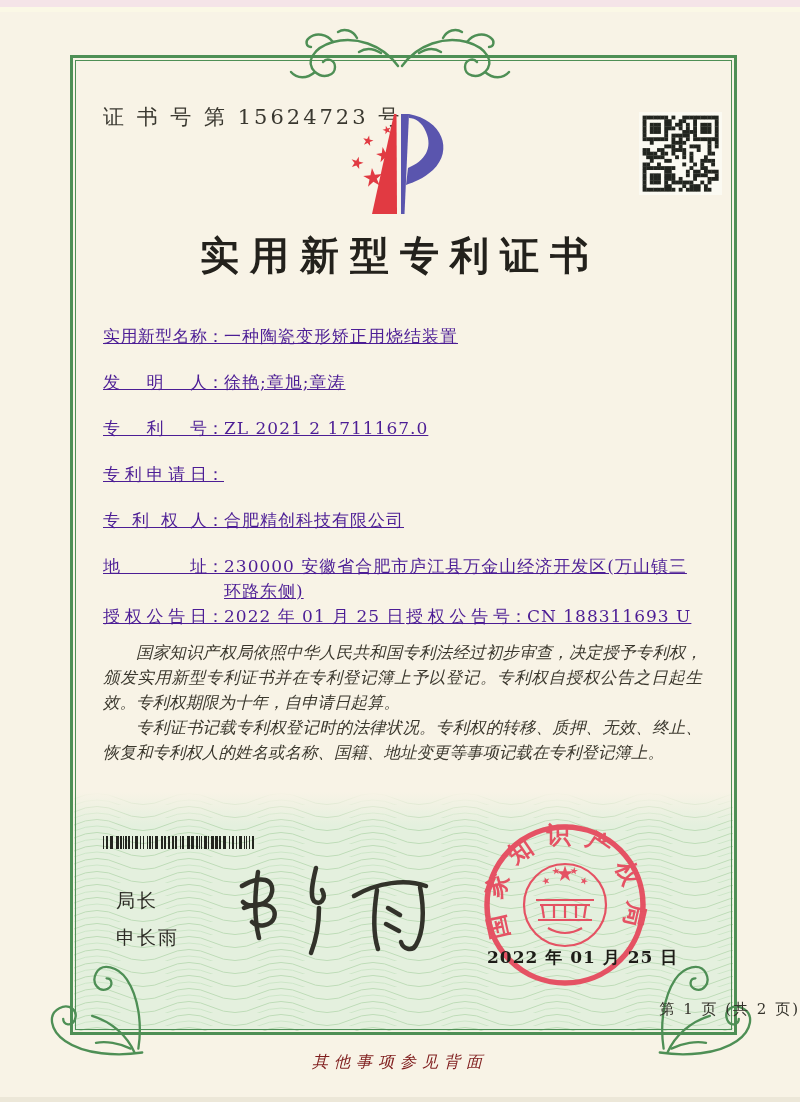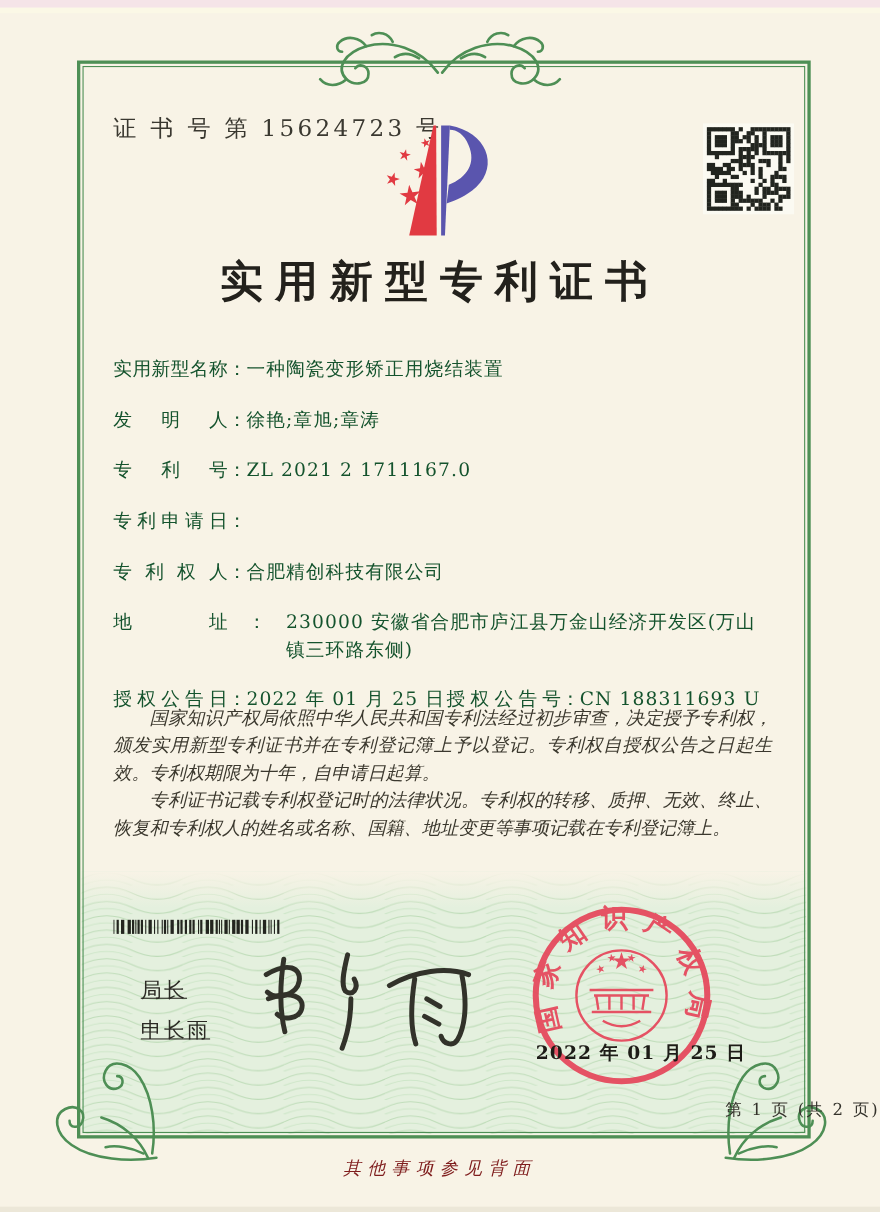--- a/index.html
+++ b/index.html
@@ -30,34 +30,34 @@
   .cert-no{position:absolute;left:103px;top:103px;font-size:21px;letter-spacing:3px;color:#3a3830;}
   .logo{position:absolute;left:330px;top:110px;width:140px;height:112px;}
   .logo .red{fill:var(--logo-red);}
   .logo .blue{fill:var(--logo-blue);}
   .qr{position:absolute;left:639px;top:112px;width:83px;height:83px;}
 
   .title{position:absolute;top:229px;left:0;width:100%;text-align:center;
     font-size:39px;font-weight:700;letter-spacing:11px;color:#23211c;}
 
   .fields{position:absolute;left:103px;top:324px;width:598px;font-size:17px;}
-  .frow{display:flex;line-height:25px;margin-bottom:21px;color:#14532d;}
+  .frow{display:flex;line-height:25px;margin-bottom:21px;color:#4c1d95;text-decoration:underline;}
   .flabel{width:104px;flex:0 0 104px;text-align:justify;text-align-last:justify;}
   .fcolon{flex:0 0 16px;}
   .fvalue{flex:1;letter-spacing:1px;}
   .grant-value{flex:0 0 182px;}
   .flabel2{width:104px;flex:0 0 104px;text-align:justify;text-align-last:justify;}
 
   .paras{position:absolute;left:103px;top:640px;width:599px;}
   .paras p{font-size:16.5px;line-height:25px;text-align:justify;text-indent:2em;
     font-style:italic;color:#3b382e;}
 
   .barcode{position:absolute;left:103px;top:836px;width:153px;height:13px;}
-  .signer{position:absolute;left:128px;top:882px;font-size:19px;line-height:37px;
-    letter-spacing:2px;color:#2b2a24;font-family:"DejaVu Sans","Liberation Sans",sans-serif;text-decoration:underline;}
+  .signer{position:absolute;left:116px;top:882px;font-size:19px;line-height:37px;
+    letter-spacing:2px;color:#2b2a24;font-family:"DejaVu Sans","Liberation Sans",sans-serif;}
   .signature{position:absolute;left:228px;top:856px;width:210px;height:105px;}
   .signature path{stroke:#32322a;stroke-width:4.5;fill:none;stroke-linecap:round;stroke-linejoin:round;}
 
   .seal{position:absolute;left:470px;top:810px;width:190px;height:190px;opacity:.9;}
   .seal .ring{fill:none;stroke:var(--red);stroke-width:5.5;}
   .seal .em{stroke:var(--red);fill:none;stroke-width:2.2;}
   .seal .emf{fill:var(--red);}
   .seal-text{font-size:24px;font-weight:700;letter-spacing:13px;fill:var(--red);
     font-family:"DejaVu Serif","Liberation Serif",serif;}
   .seal-date{position:absolute;left:487px;top:946px;font-size:17px;font-weight:600;
@@ -397,21 +397,21 @@
     </div>
     <div class="frow">
       <span class="flabel">专利申请日</span>
         <span class="fcolon">：</span>
     </div>
     <div class="frow">
       <span class="flabel">专利权人</span>
         <span class="fcolon">：</span>
         <span class="fvalue">合肥精创科技有限公司</span>
     </div>
-    <div class="frow" style="margin-bottom:20px;gap:18px;">
+    <div class="frow" style="margin-bottom:0;">
       <span class="flabel">地址</span>
         <span class="fcolon">：</span>
         <span class="fvalue">230000 安徽省合肥市庐江县万金山经济开发区(万山镇三环路东侧)</span>
     </div>
     <div class="frow">
       <span class="flabel">授权公告日</span>
         <span class="fcolon">：</span>
         <span class="fvalue grant-value">2022 年 01 月 25 日</span>
         <span class="flabel2">授权公告号</span>
         <span class="fcolon">：</span>

